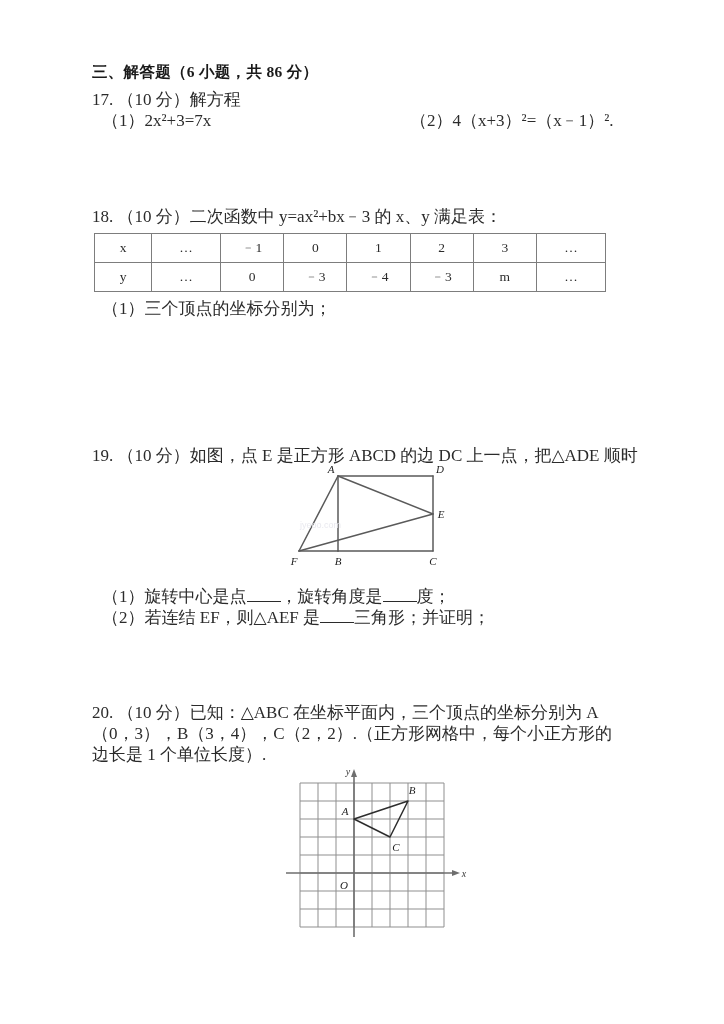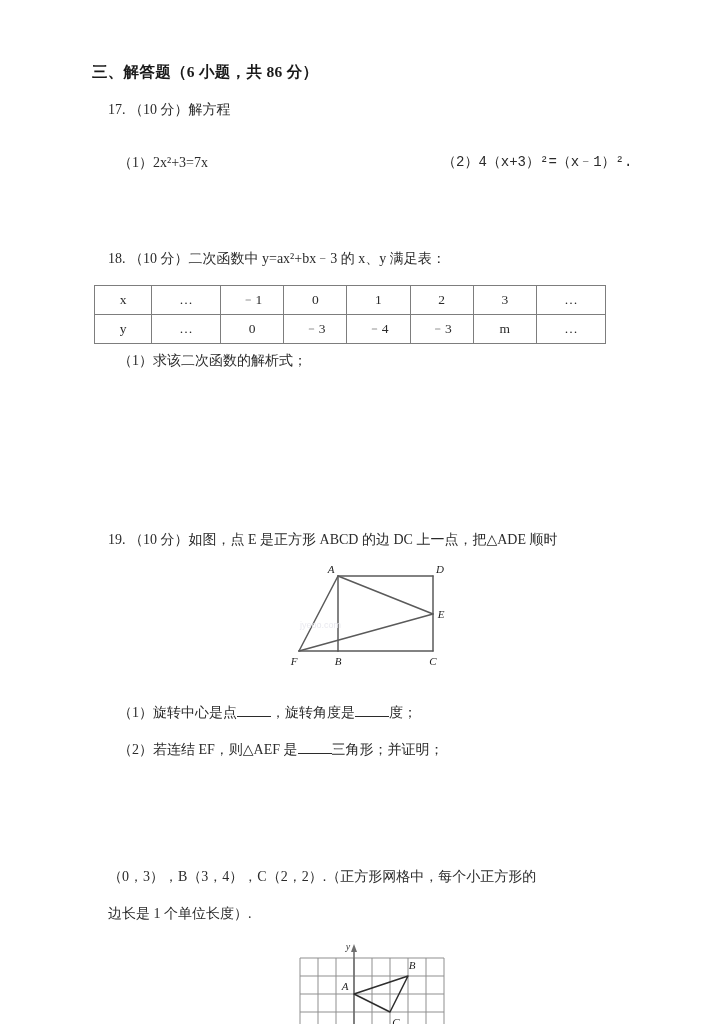--- a/index.html
+++ b/index.html
@@ -30,37 +30,37 @@
 
   
   .section-title {
     font-weight: bold;
     font-size: 15.5px;
     letter-spacing: 0.3px;
     margin: 0 0 6px 0;
     color: #1a1a1a;
   }
   .q-line {
-    font-size: 14px;
+    font-size: 17px;
     line-height: 21px;
-    margin: 16px;
+    margin: 0;
     color: #2b2b2b;
     white-space: nowrap;
   }
   .indent1 { padding-left: 10px; }
 
   .two-col {
     position: relative;
     height: 22px;
   }
   .two-col .left {
     position: absolute; left: 10px; top: 0;
   }
   .two-col .right {
-    position: absolute; left: 334px; top: 0; font-family: Liberation Mono, monospace;
+    position: absolute; left: 318px; top: 0;
   }
 
   .spacer-lg { height: 74px; }
   .spacer-md { height: 52px; }
   .spacer-xs { height: 12px; }
 
   
   .fn-table {
     border-collapse: collapse;
     width: 512px;
@@ -173,21 +173,21 @@
           <td>﹣3</td>
           <td>﹣4</td>
           <td>﹣3</td>
           <td>m</td>
           <td class="c7">…</td>
         </tr>
       </tbody>
         </table>
 
       <div class="q-line indent1" style="margin-top:6px;">
-        <span>（1）</span><span>求该二次函数的解析式；</span>
+        <span>（1）</span><span>三个顶点的坐标分别为；</span>
       </div>
       <div class="spacer-md"></div>
     </div>
 
     <div class="spacer-lg"></div>
 
     <div>
       <div class="q-line">
         <span>19.</span>
         <span>（10 分）</span><span>如图，点 E 是正方形 ABCD 的边 DC 上一点，把△ADE 顺时</span>
@@ -229,20 +229,24 @@
         <span>（1）</span><span>旋转中心是点</span><span class="blank"></span><span>，旋转角度是</span><span class="blank"></span><span>度；</span>
       </div>
       <div class="q-line indent1">
         <span>（2）</span><span>若连结 EF，则△AEF 是</span><span class="blank"></span><span>三角形；并证明；</span>
       </div>
     </div>
 
     <div class="spacer-lg"></div>
 
     <div>
+      <div class="q-line">
+        <span>20.</span>
+        <span>（10 分）</span><span>已知：△ABC 在坐标平面内，三个顶点的坐标分别为 A</span>
+      </div>
       <div class="q-line">（0，3），B（3，4），C（2，2）.（正方形网格中，每个小正方形的</div>
       <div class="q-line">边长是 1 个单位长度）.</div>
 
       <div class="fig-wrap">
         <div class="fig-20">
 
           <svg width="210" height="178" viewBox="0 0 210 178">
 
             <g stroke="#8f8f8f" stroke-width="1">
               <line x1="40" y1="18" x2="40" y2="162"></line>

